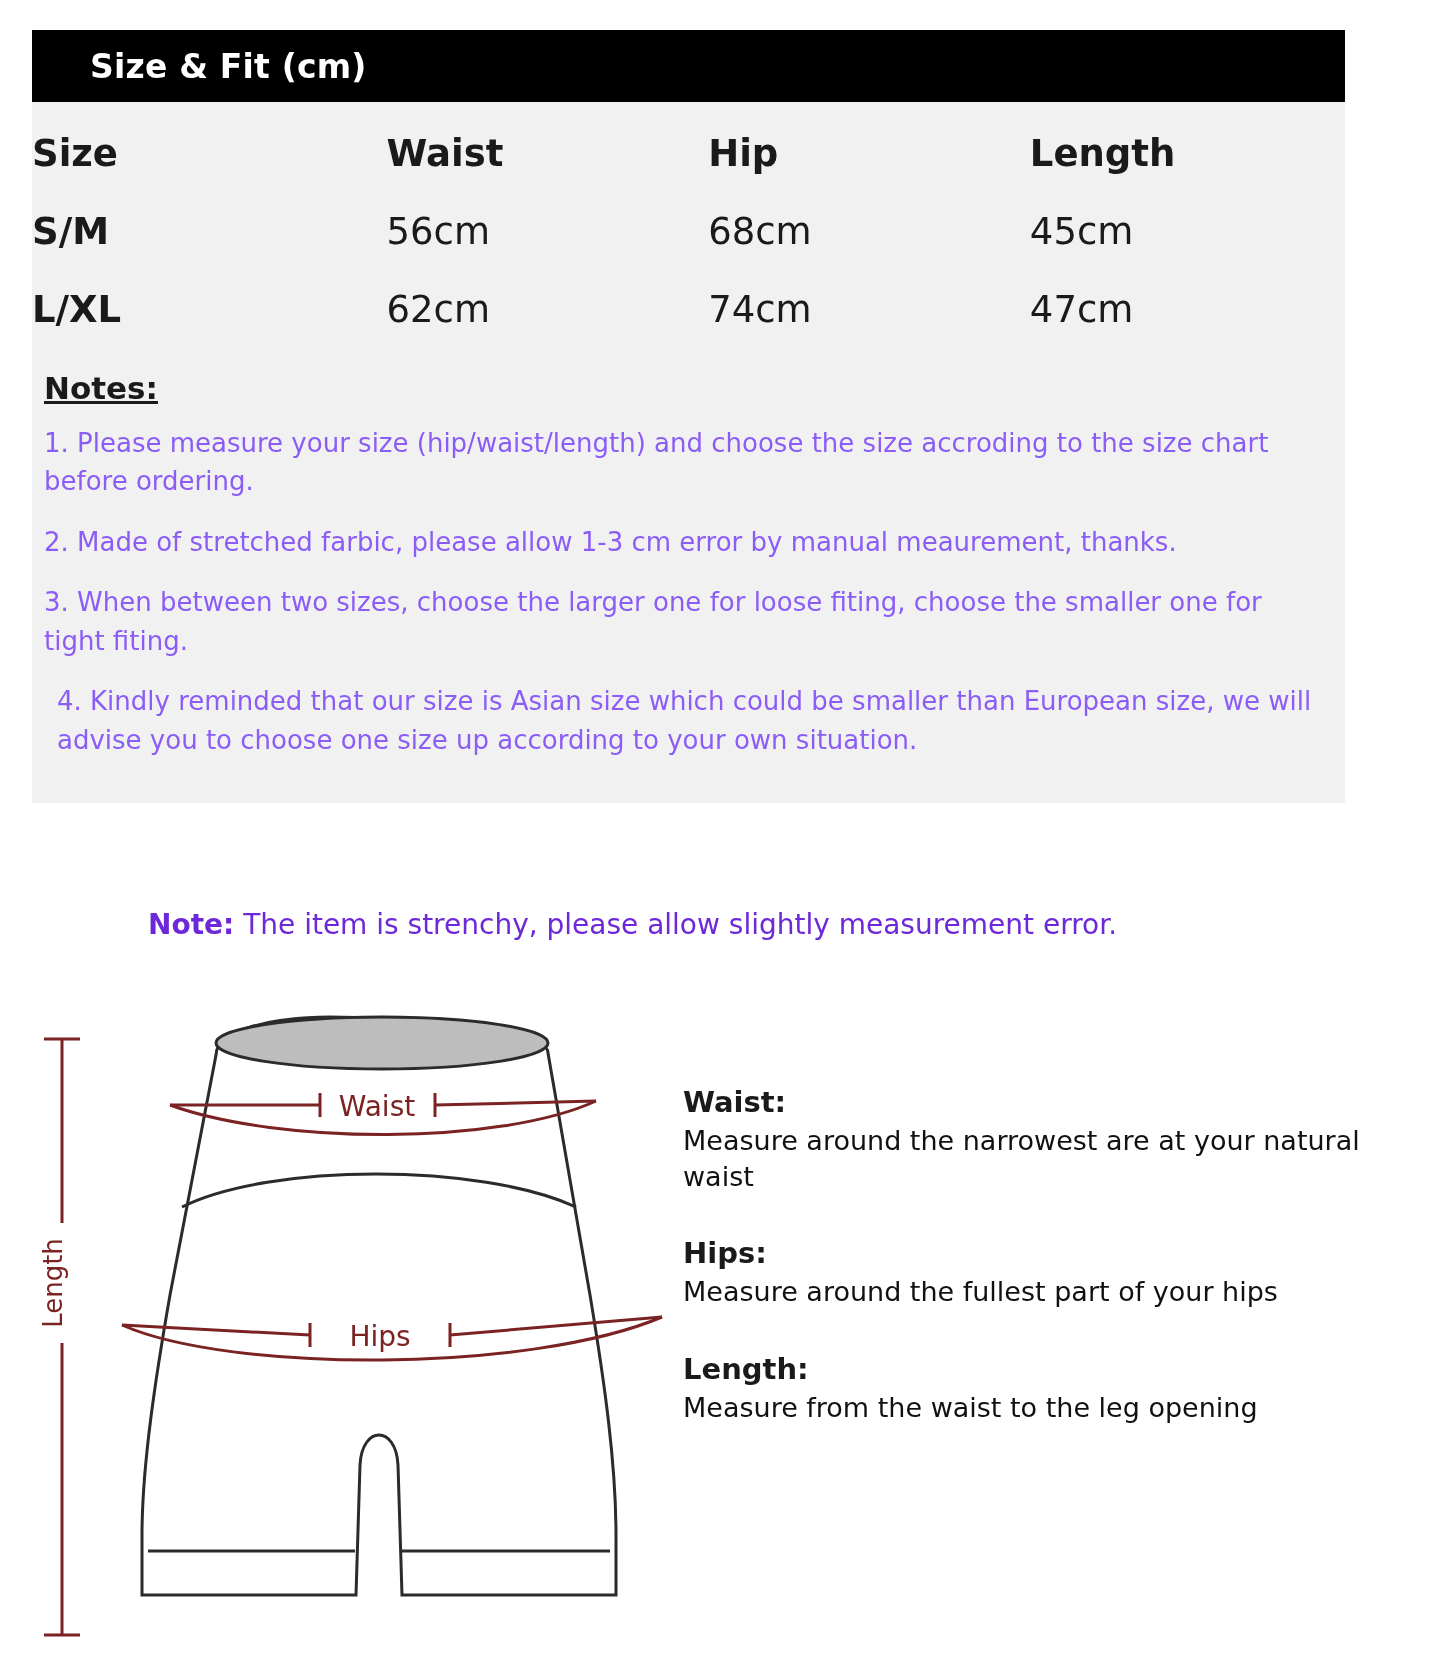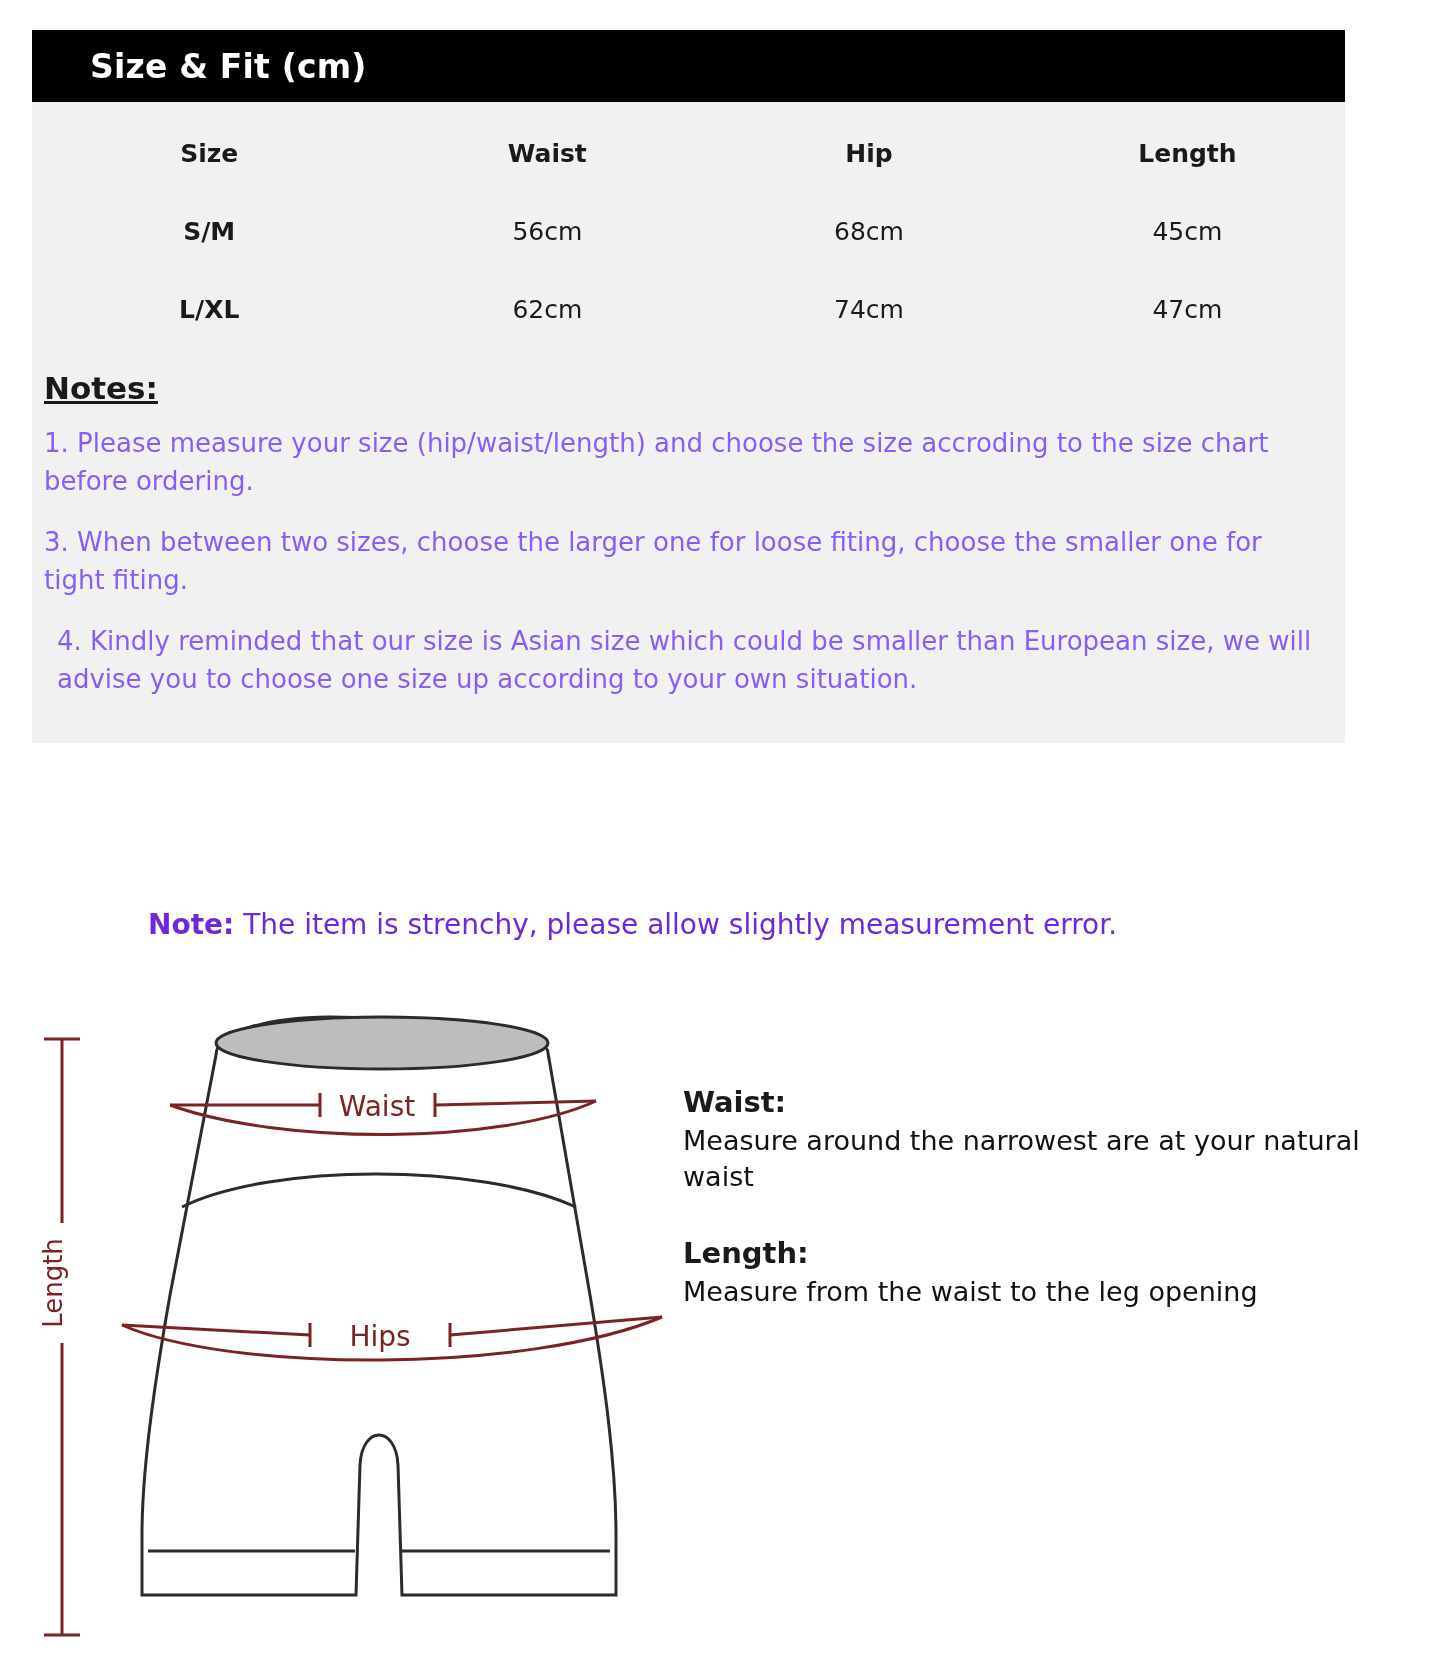--- a/index.html
+++ b/index.html
@@ -45,22 +45,22 @@
     letter-spacing: 0.2px;
   }
 
   table.size-table {
     width: 100%;
     border-collapse: collapse;
     table-layout: fixed;
   }
   table.size-table th,
   table.size-table td {
-    text-align: center;
-    font-size: 25px;
+    text-align: left;
+    font-size: 37px;
     padding: 0;
     height: 78px;
     vertical-align: middle;
   }
   table.size-table th {
     font-weight: bold;
     padding-top: 12px;
   }
   table.size-table td.size-label {
     font-weight: bold;
@@ -162,20 +162,21 @@
           <td>62cm</td>
           <td>74cm</td>
           <td>47cm</td>
         </tr>
       </tbody>
     </table>
 
     <div class="notes">
       <h3>Notes:</h3>
       <p>1. Please measure your size (hip/waist/length) and choose the size accroding to the size chart before ordering.</p>
+      <p>2. Made of stretched farbic, please allow 1-3 cm error by manual meaurement, thanks.</p>
       <p>3. When between two sizes, choose the larger one for loose fiting, choose the smaller one for tight fiting.</p>
       <p>4. Kindly reminded that our size is Asian size which could be smaller than European size, we will advise you to choose one size up according to your own situation.</p>
     </div>
   </div>
 
   <div class="stretch-note">
     <b>Note:</b><span> The item is strenchy, please allow slightly measurement error.</span>
   </div>
 
   <div class="diagram">
@@ -233,18 +234,22 @@
       </g>
     </svg>
   </div>
 
   <div class="desc">
     <div class="block">
       <div class="lbl">Waist:</div>
       <div class="txt">Measure around the narrowest are at your natural waist</div>
     </div>
     <div class="block">
+      <div class="lbl">Hips:</div>
+      <div class="txt">Measure around the fullest part of your hips</div>
+    </div>
+    <div class="block">
       <div class="lbl">Length:</div>
       <div class="txt">Measure from the waist to the leg opening</div>
     </div>
   </div>
 
 </div>
 
 </body></html>

